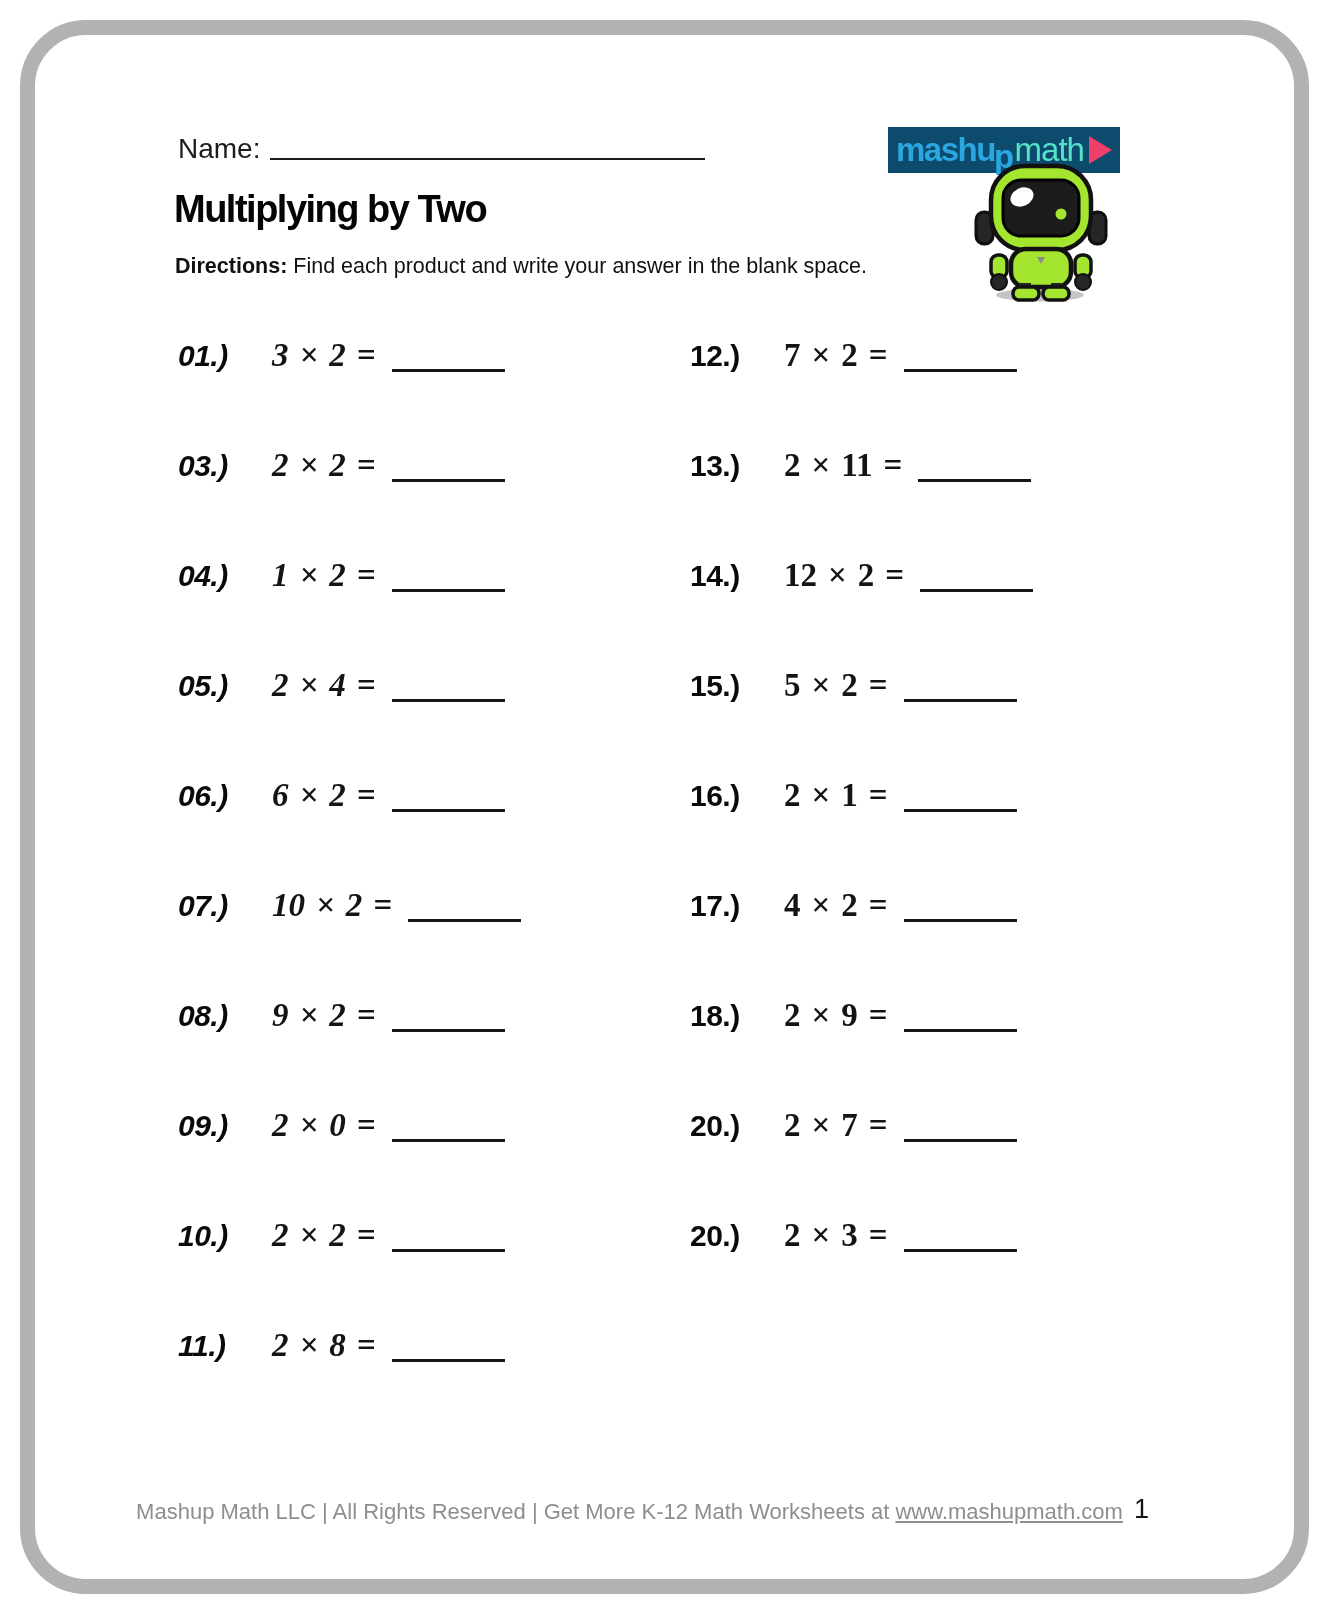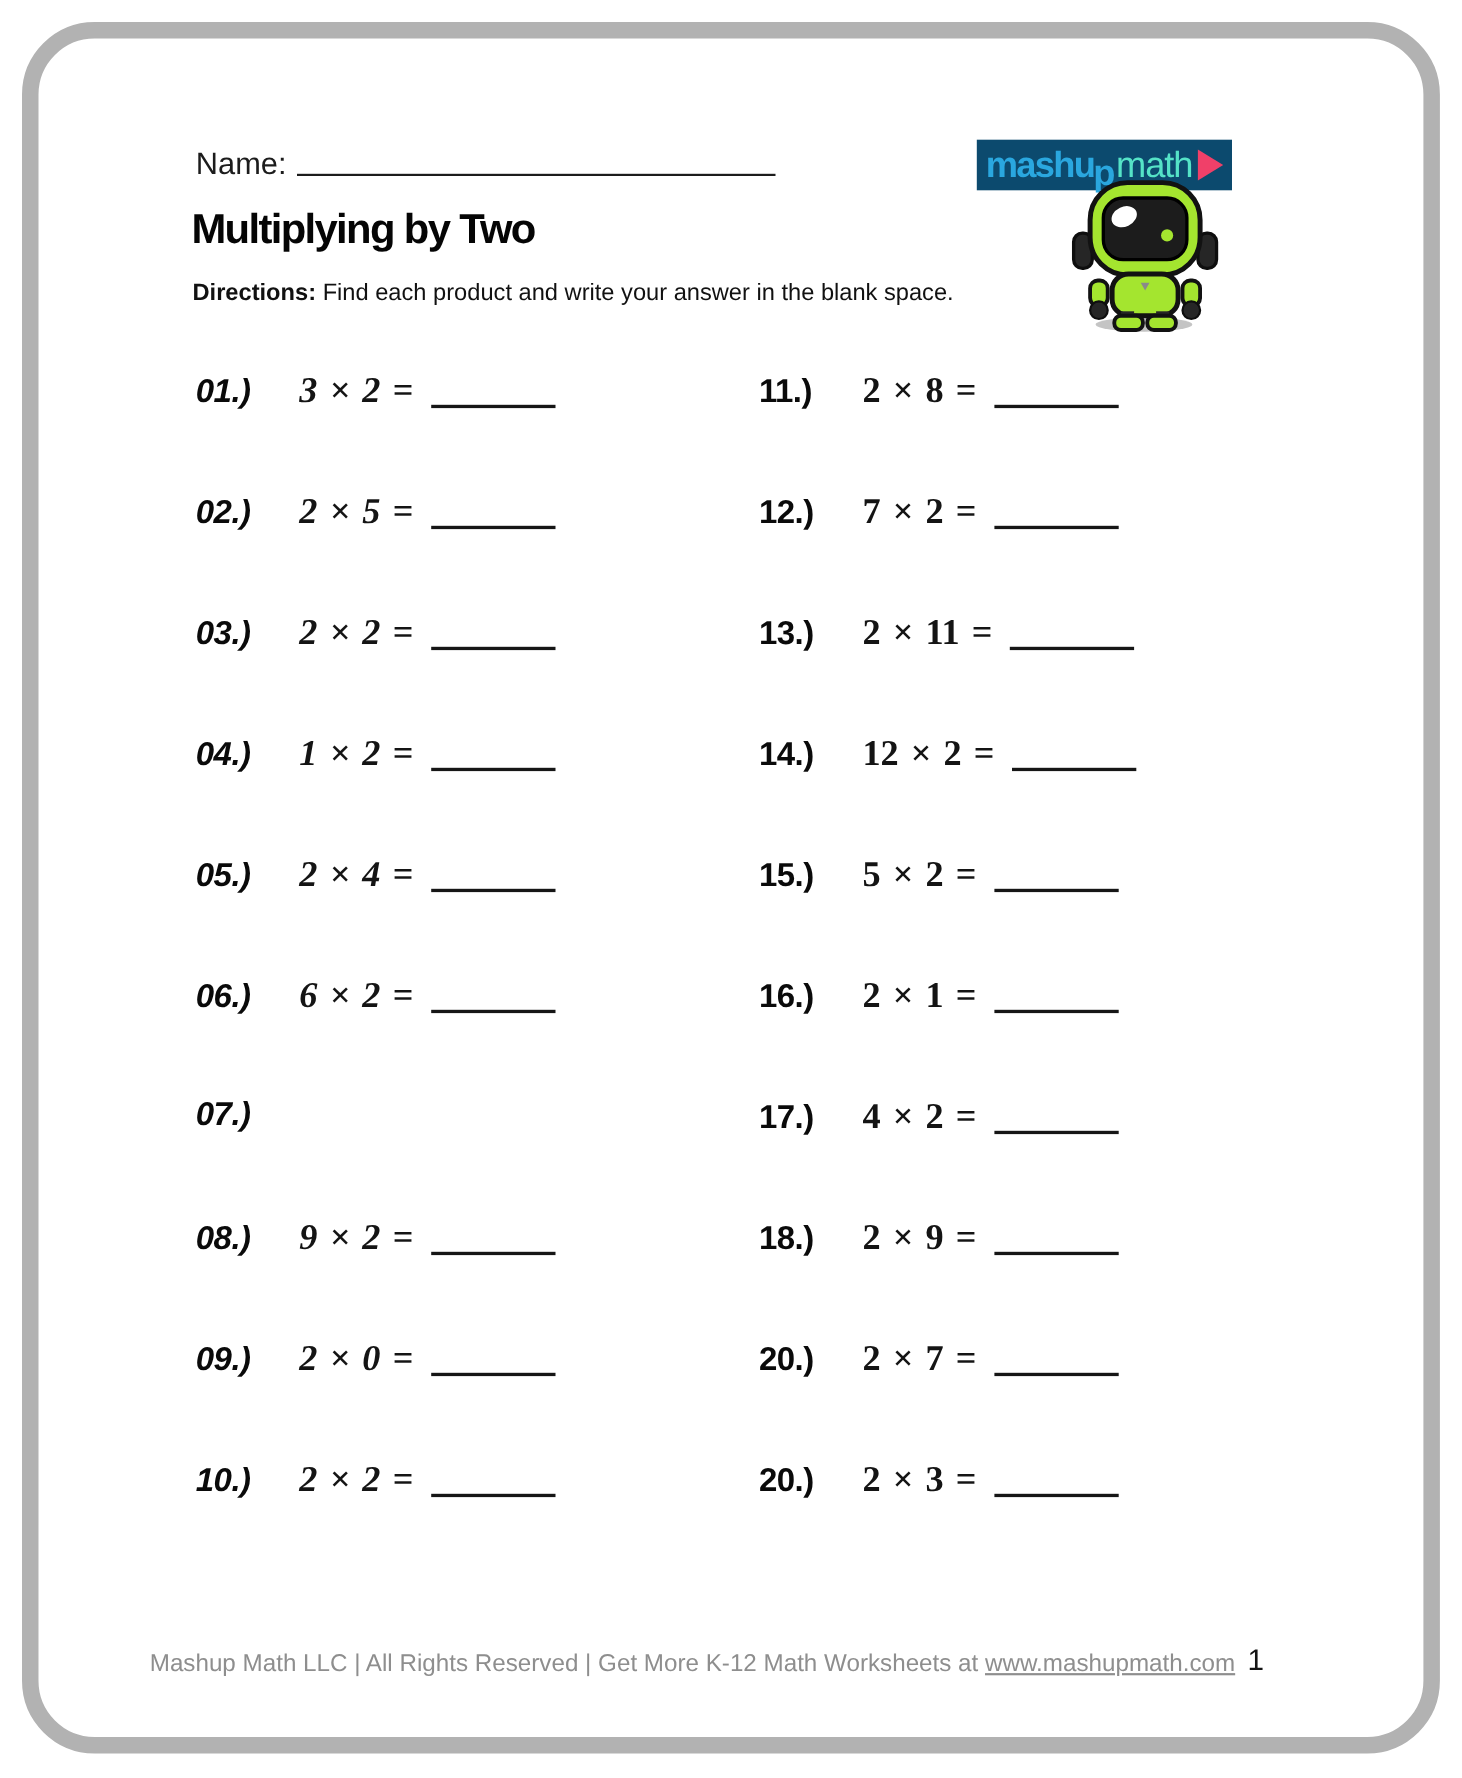--- a/index.html
+++ b/index.html
@@ -112,26 +112,20 @@
 
   <div class="problems">
 
   <div class="problem">
       <span class="pnum">01.)</span>
       <span class="eq">
         <span>3</span><span class="times">×</span><span>2</span><span class="equals">=</span><span class="blank"></span>
       </span>
     </div>
       <div class="problem">
-      <span class="pnum">02.)</span>
-      <span class="eq">
-        <span>2</span><span class="times">×</span><span>5</span><span class="equals">=</span><span class="blank"></span>
-      </span>
-    </div>
-      <div class="problem">
       <span class="pnum">03.)</span>
       <span class="eq">
         <span>2</span><span class="times">×</span><span>2</span><span class="equals">=</span><span class="blank"></span>
       </span>
     </div>
       <div class="problem">
       <span class="pnum">04.)</span>
       <span class="eq">
         <span>1</span><span class="times">×</span><span>2</span><span class="equals">=</span><span class="blank"></span>
       </span>
@@ -143,20 +137,23 @@
       </span>
     </div>
       <div class="problem">
       <span class="pnum">06.)</span>
       <span class="eq">
         <span>6</span><span class="times">×</span><span>2</span><span class="equals">=</span><span class="blank"></span>
       </span>
     </div>
       <div class="problem">
       <span class="pnum">07.)</span>
+      <span class="eq">
+        <span>10</span><span class="times">×</span><span>2</span><span class="equals">=</span><span class="blank"></span>
+      </span>
     </div>
       <div class="problem">
       <span class="pnum">08.)</span>
       <span class="eq">
         <span>9</span><span class="times">×</span><span>2</span><span class="equals">=</span><span class="blank"></span>
       </span>
     </div>
       <div class="problem">
       <span class="pnum">09.)</span>
       <span class="eq">

